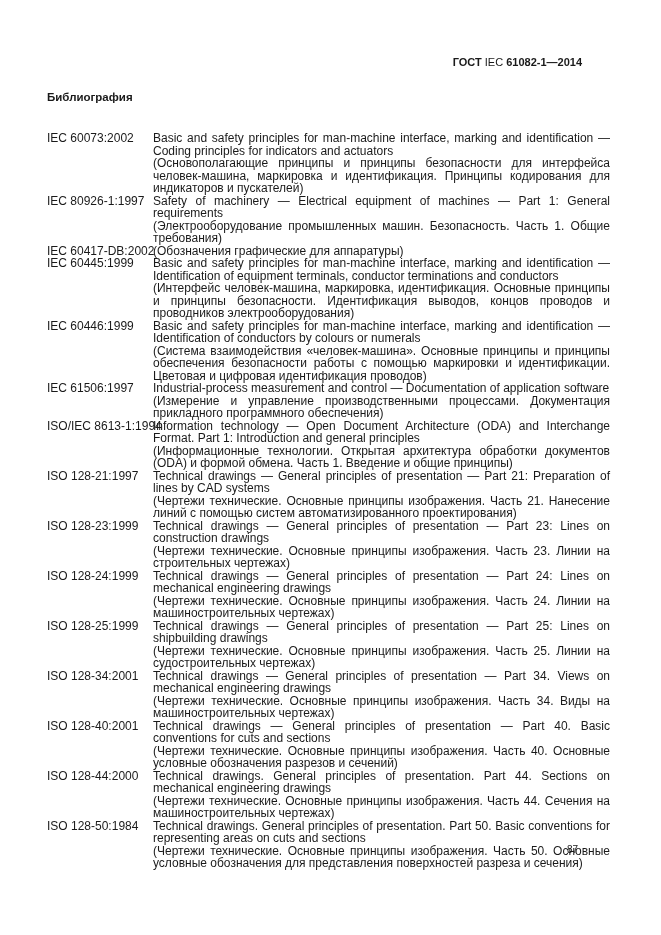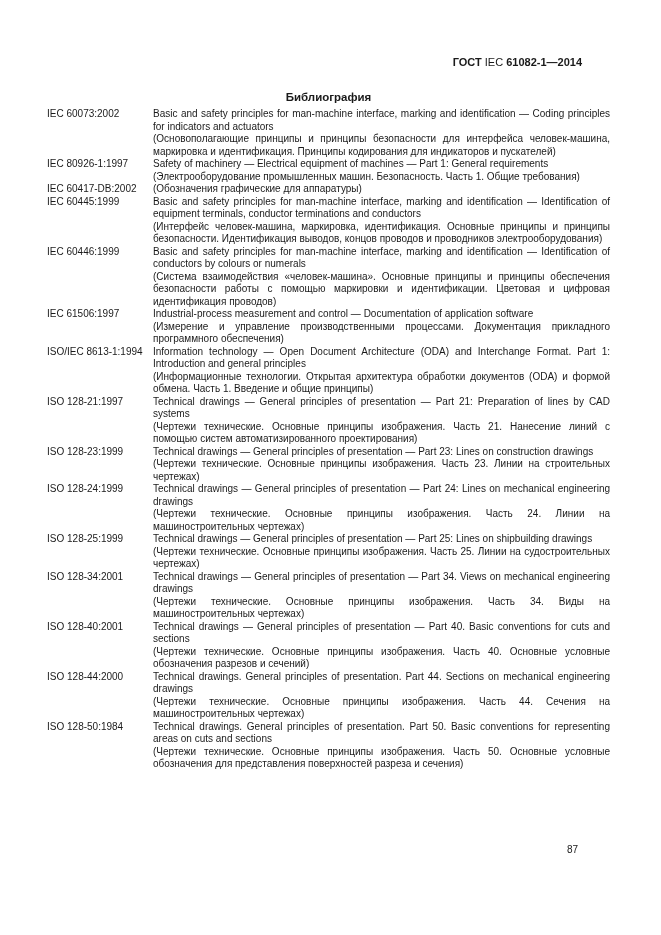--- a/index.html
+++ b/index.html
@@ -20,31 +20,31 @@
     font-size: 11px;
     line-height: 14px;
     white-space: nowrap;
   }
   .bold { font-weight: bold; }
   .title {
     position: absolute;
     top: 90px;
     left: 47px;
     width: 563px;
-    text-align: center;
+    text-align: left;
     font-size: 11.5px;
     font-weight: bold;
     line-height: 14px;
   }
   .bib-list {
     position: absolute;
-    top: 108px;
+    top: 132px;
     left: 47px;
     width: 563px;
-    font-size: 10px;
+    font-size: 12px;
     line-height: 12.5px;
   }
   .entry { display: flex; align-items: flex-start; }
   .ref {
     flex: 0 0 106px;
     width: 106px;
     white-space: nowrap;
   }
   .desc { width: 457px; }
   .desc .en, .desc .ru {

